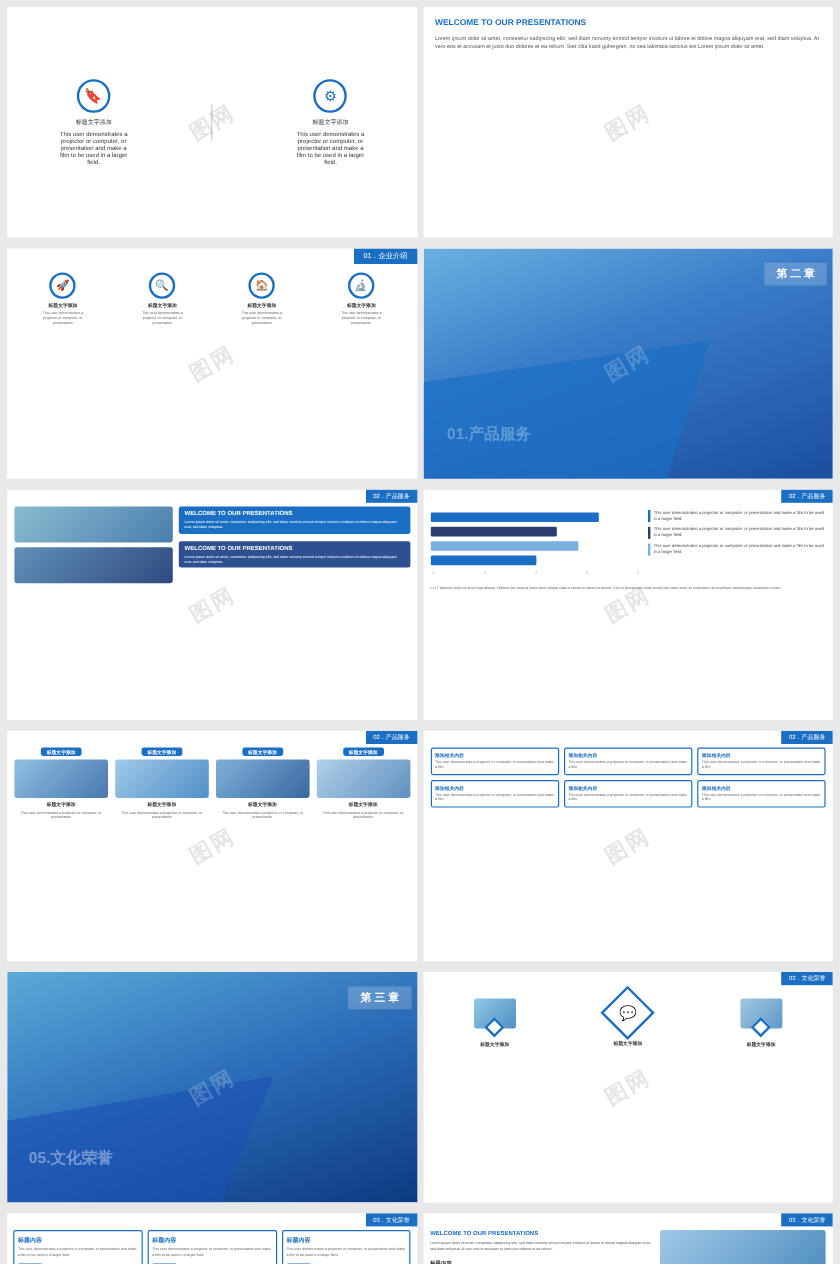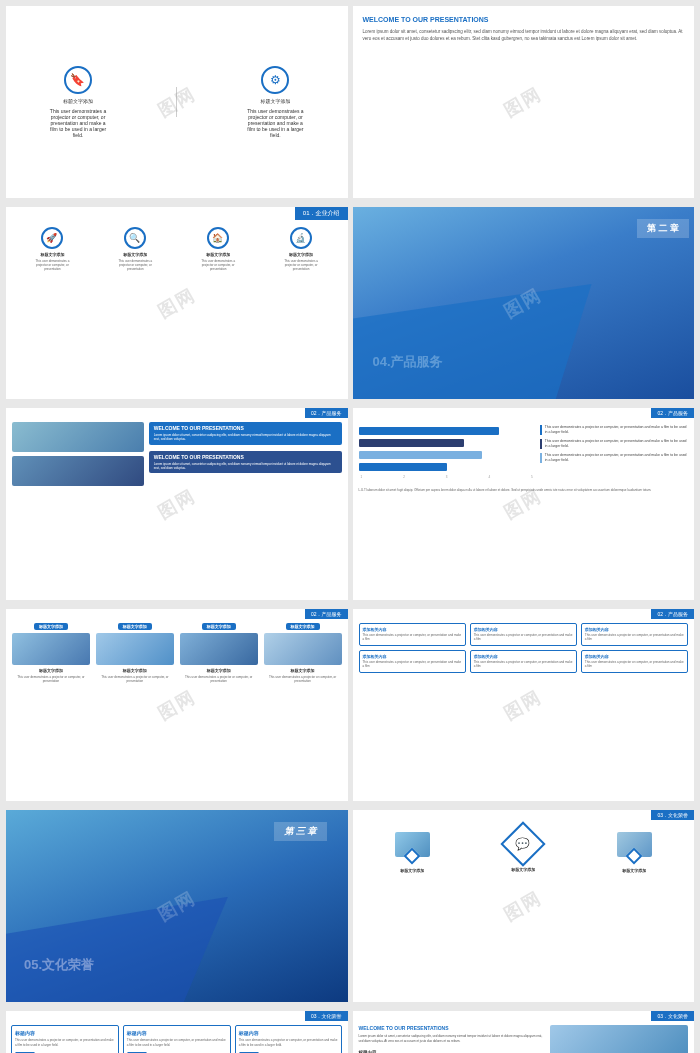--- a/index.html
+++ b/index.html
@@ -394,27 +394,26 @@
       overflow: hidden;
     }
     .slide-ch3 .bg-img {
       position: absolute;
       left: 0; top: 0;
       width: 100%; height: 100%;
       background: linear-gradient(160deg, #5aaad8 0%, #2a6cb8 50%, #0d3a80 100%);
     }
     .slide-ch3 .ch3-title {
       position: absolute;
-      top: 12px; right: 21px;
+      top: 12px; right: 5px;
       background: rgba(255,255,255,0.2);
       color: #fff;
       font-size: 9px;
       font-weight: bold;
       padding: 3px 10px;
-      font-style: italic;
     }
     .slide-ch3 .ch3-num {
       position: absolute;
       bottom: 28px; left: 18px;
       color: #fff;
       font-size: 13px;
       font-weight: bold;
     }
     .slide-ch3 .shape {
       position: absolute;
@@ -608,21 +607,21 @@
         <div class="icon-label">标题文字添加</div>
         <div class="icon-desc">This user demonstrates a projector or computer, or presentation</div>
       </div>
     </div>
   </div>
 
   <div class="slide slide-ch2">
     <div class="bg-img"></div>
     <div class="watermark" style="color:rgba(255,255,255,0.2);">图网</div>
     <div class="ch-title-box">第 二 章</div>
-    <div class="ch-num">04.产品服务</div>
+    <div class="ch-num">01.产品服务</div>
     <div class="blue-shape"></div>
   </div>
 </div>
 
 <div class="slide-row" style="padding: 4px 6px 0 6px;">
 
   <div class="slide slide-product">
     <div class="watermark">图网</div>
     <div class="top-bar">02．产品服务</div>
     <div class="content-area">

